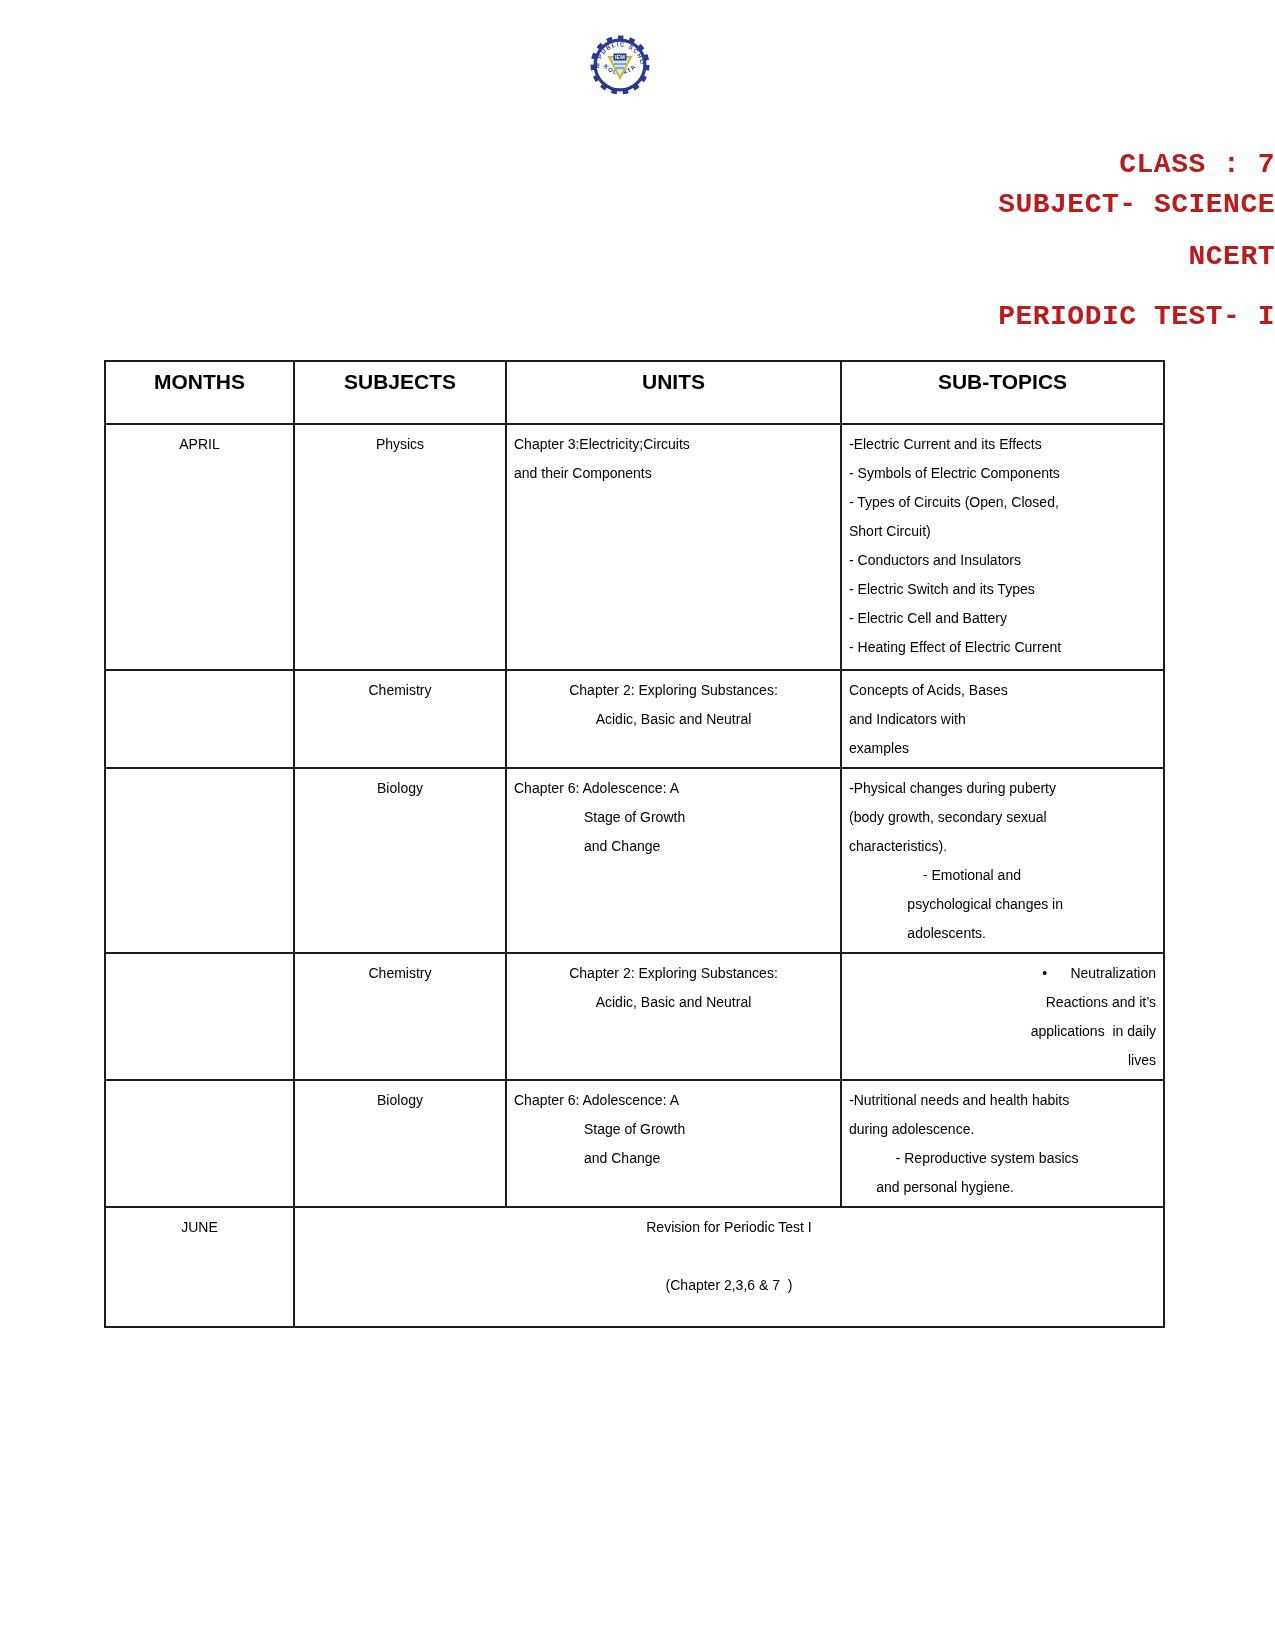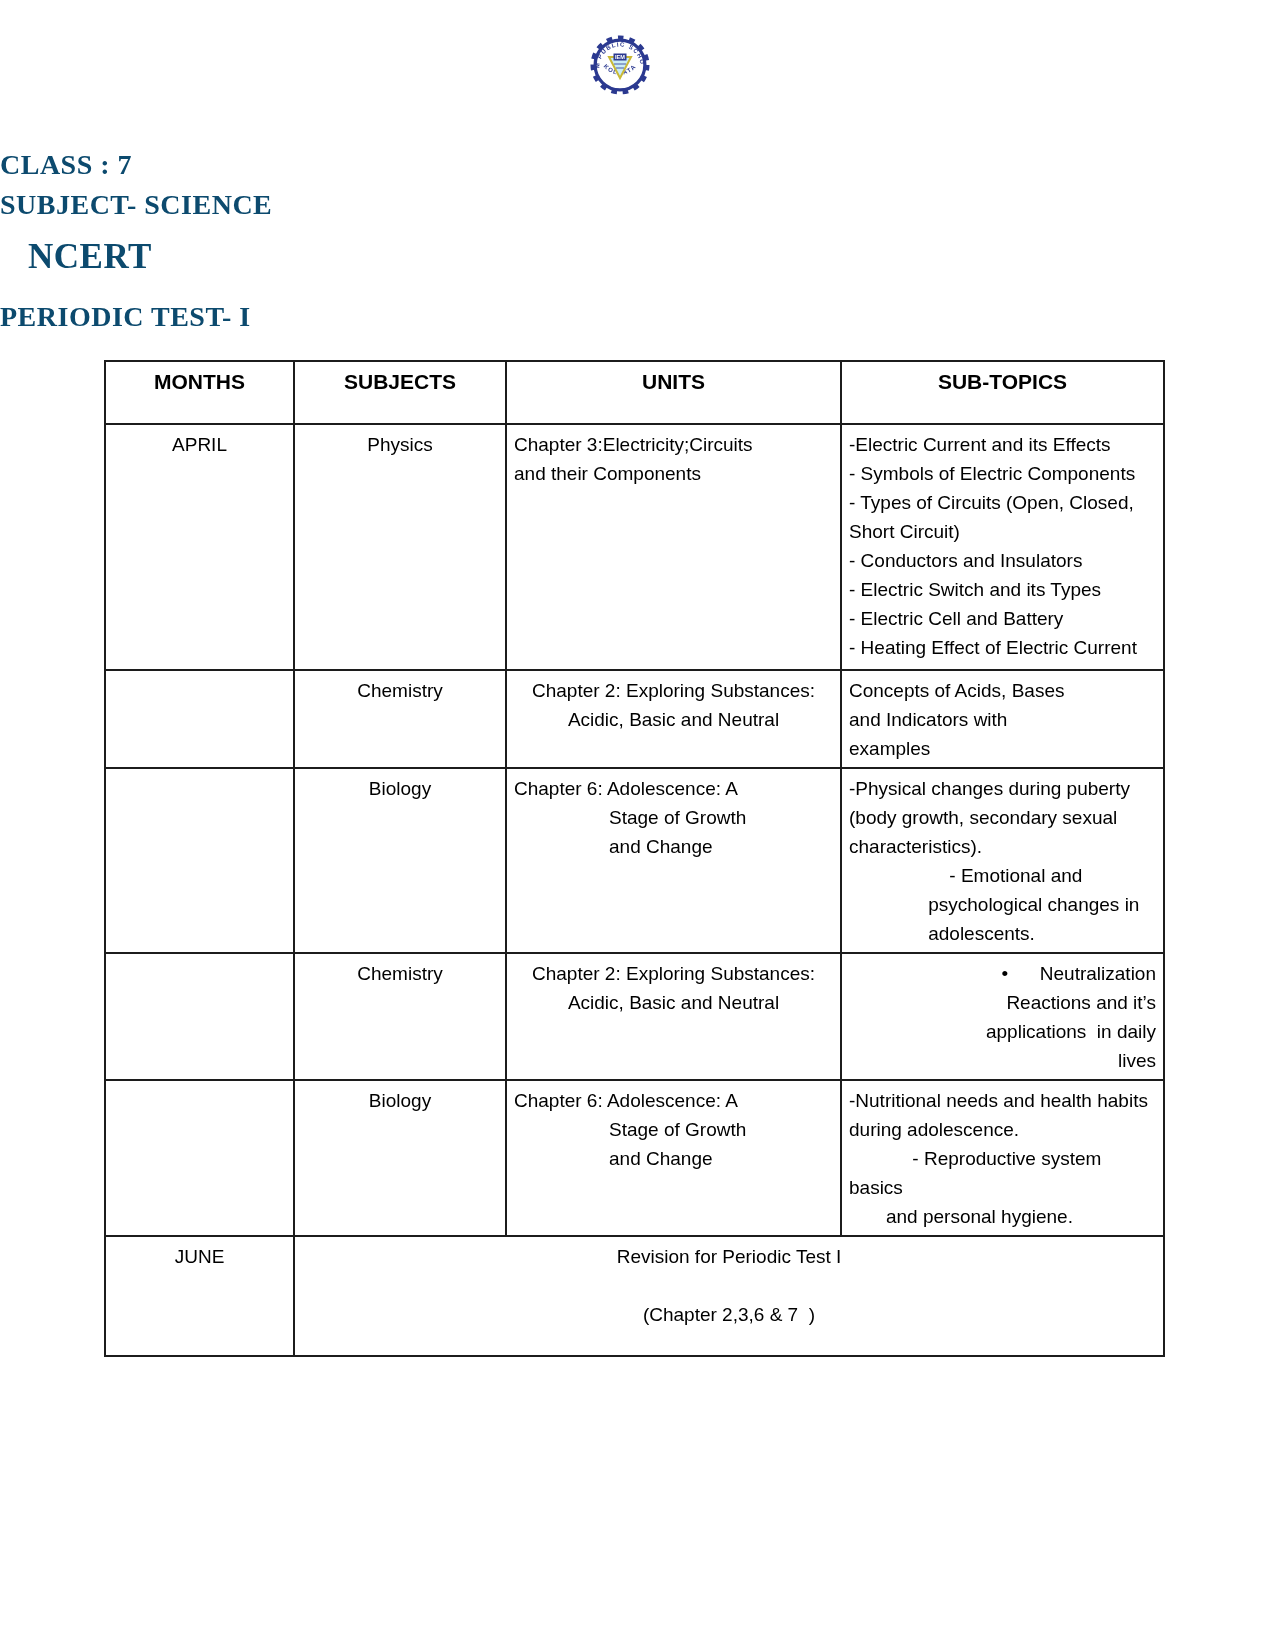--- a/index.html
+++ b/index.html
@@ -16,46 +16,46 @@
     overflow: hidden;
   }
   .logo-wrap {
     padding-top: 33px;
     text-align: center;
     margin-right: 35px;
     height: 64px;
   }
   .logo-wrap svg { width: 64px; height: 64px; }
   .titles {
-    text-align: left;
-    font-family: Liberation Serif, serif;
+    text-align: right;
+    font-family: Liberation Mono, monospace;
     font-weight: bold;
-    color: #0c4a6e;
+    color: #b91c1c;
   }
   .t-class   { margin-top: 48px; font-size: 28px; line-height: 40px; letter-spacing: 0.5px; }
   .t-subject { font-size: 28px; line-height: 40px; letter-spacing: 0.5px; }
-  .t-ncert   { margin-top: 14px; font-size: 35px; line-height: 36px; letter-spacing: 0.5px; padding-left: 28px; }
+  .t-ncert   { margin-top: 14px; font-size: 28px; line-height: 36px; letter-spacing: 0.5px; padding-left: 28px; }
   .t-test    { margin-top: 24px; font-size: 28px; line-height: 36px; letter-spacing: 0.5px; }
 
   table.schedule {
     margin: 25px 0 0 104px;
     width: 1059px;
     border-collapse: collapse;
     table-layout: fixed;
   }
   table.schedule col.c1 { width: 189px; }
   table.schedule col.c2 { width: 212px; }
   table.schedule col.c3 { width: 335px; }
   table.schedule col.c4 { width: 323px; }
 
   table.schedule th,
   table.schedule td {
     border: 2px solid #1c1c1c;
     vertical-align: top;
-    font-size: 19px;
+    font-size: 14px;
     line-height: 29px;
     padding: 5px 7px 4px 7px;
     overflow: hidden;
   }
   table.schedule th {
     font-weight: bold;
     font-size: 21px;
     text-align: center;
     vertical-align: middle;
     padding-bottom: 27px;

